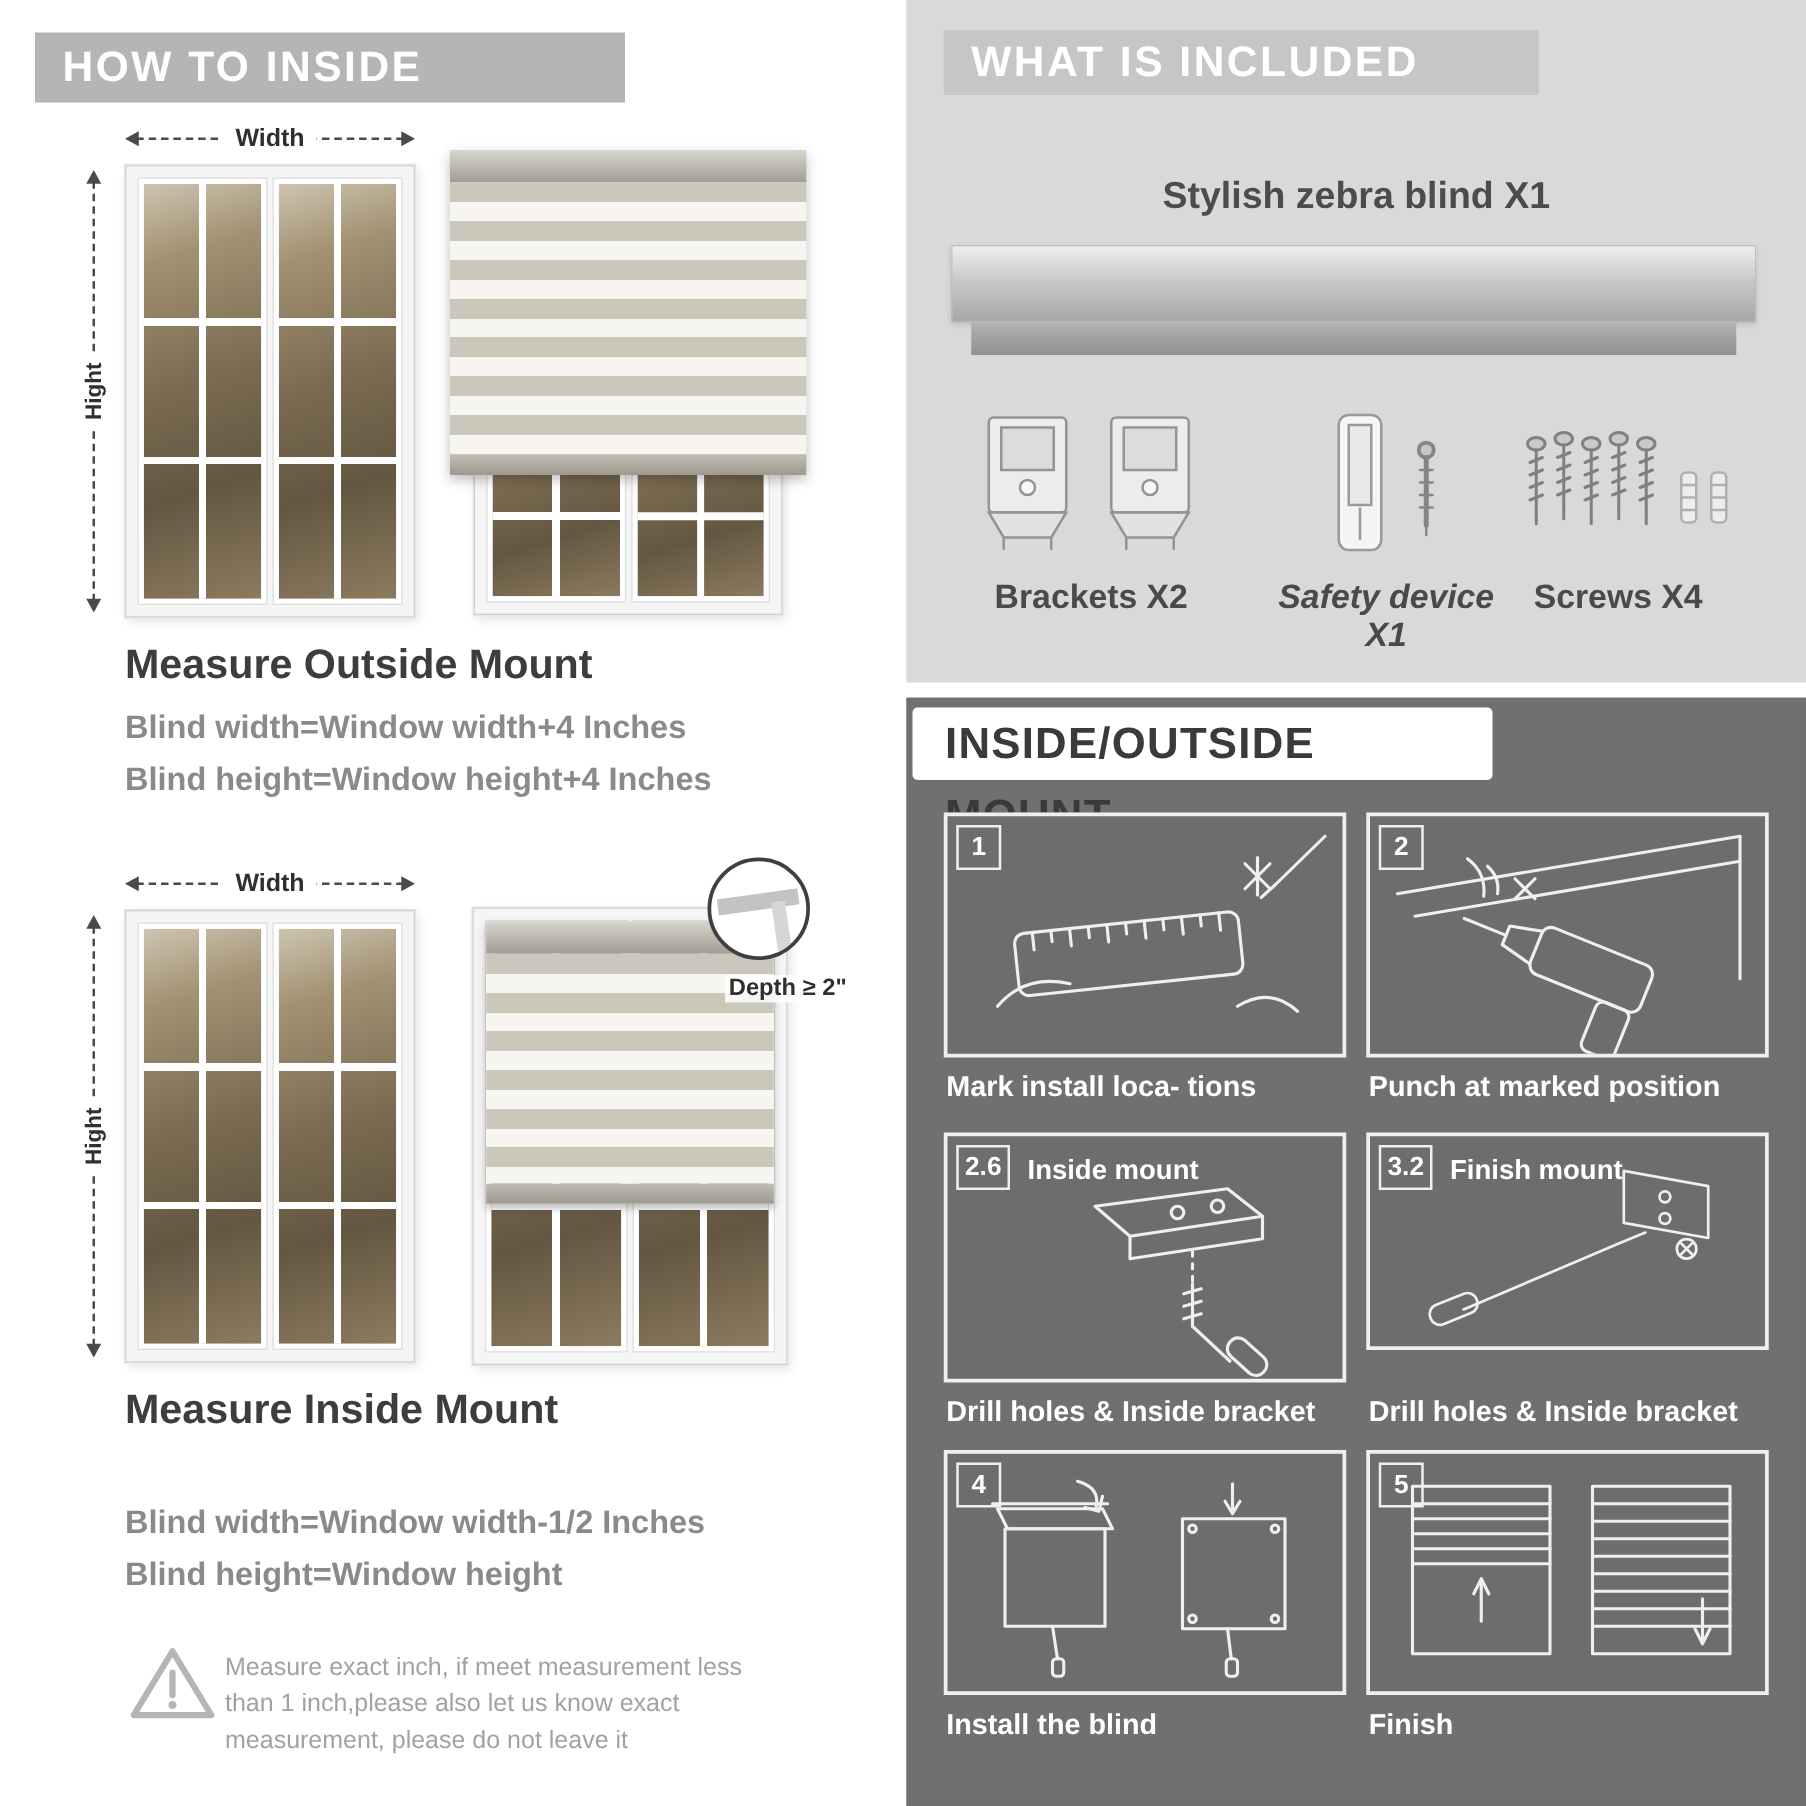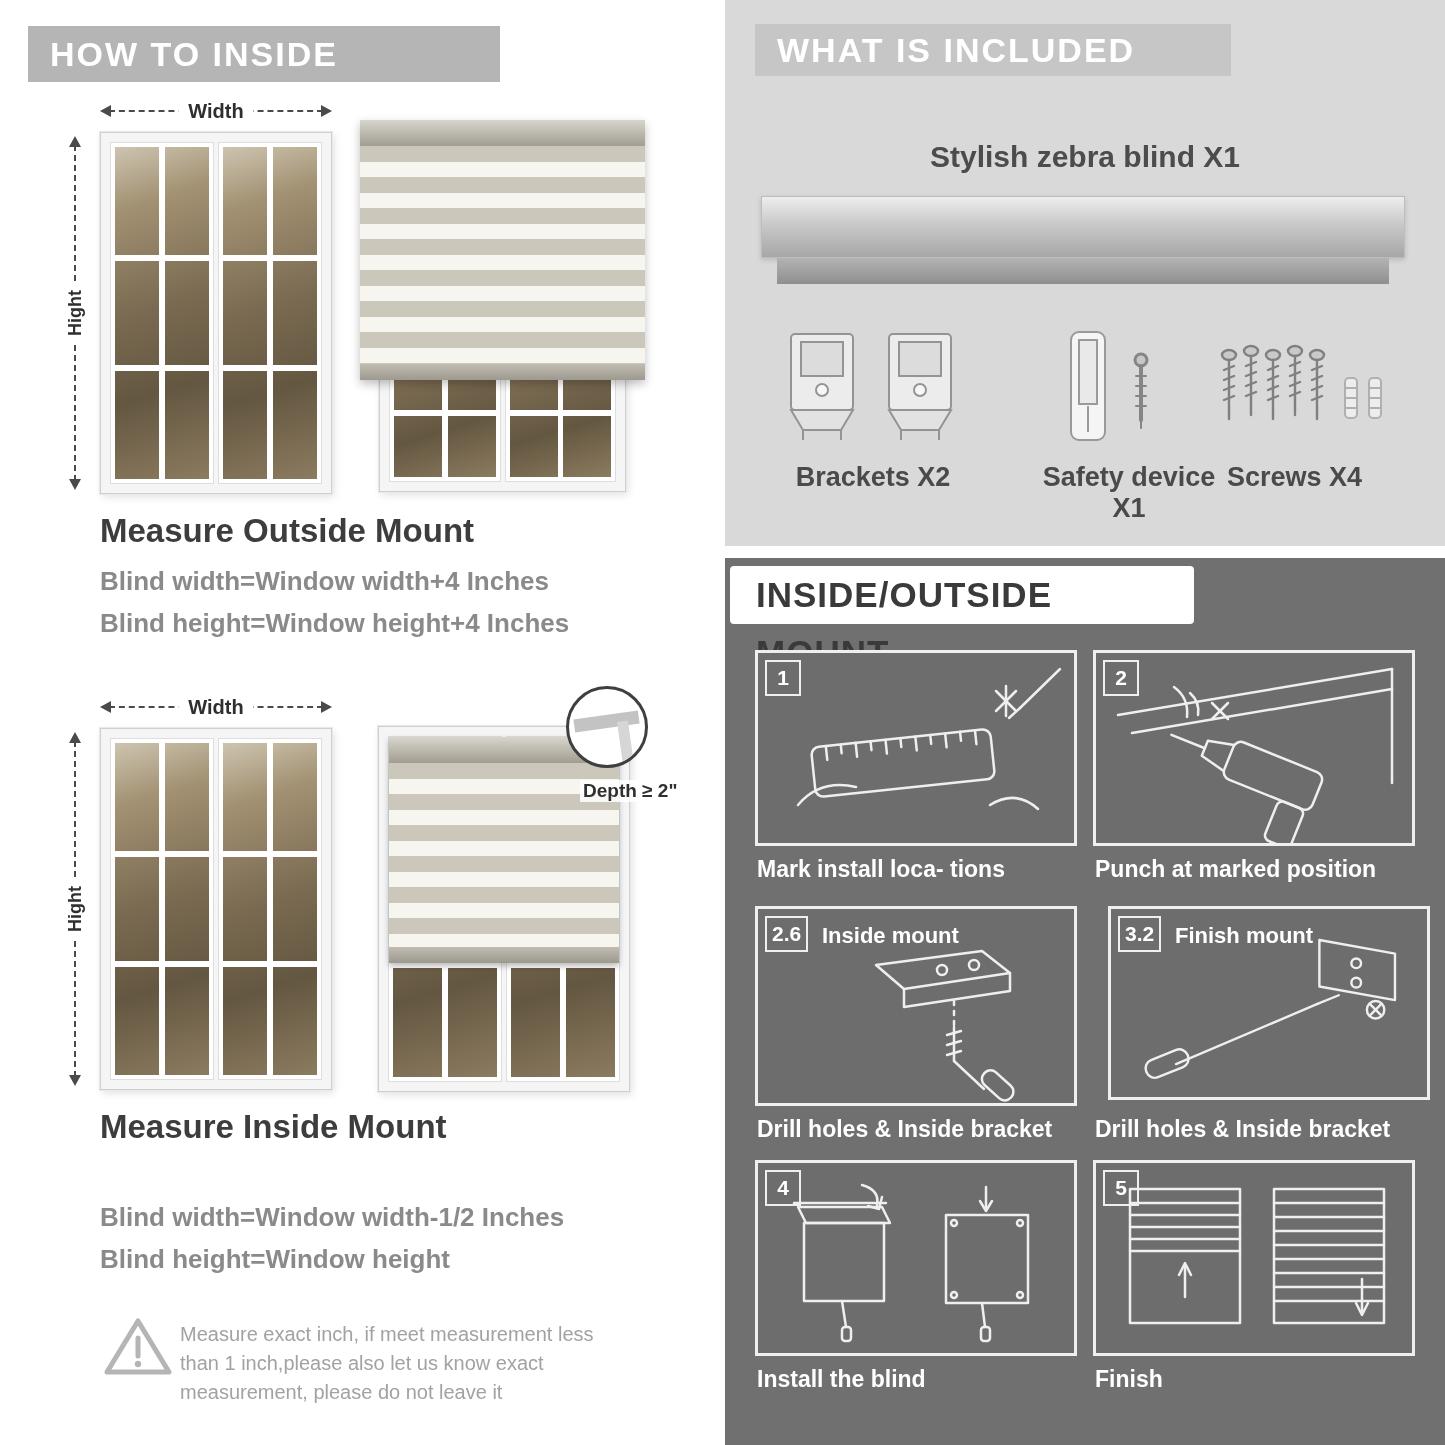--- a/index.html
+++ b/index.html
@@ -249,21 +249,21 @@
       <use href="#scr" x="12" y="10"></use>
       <use href="#scr" x="34" y="6"></use>
       <use href="#scr" x="56" y="10"></use>
       <use href="#scr" x="78" y="6"></use>
       <use href="#scr" x="100" y="10"></use>
       <use href="#anc" x="134" y="38"></use>
       <use href="#anc" x="158" y="38"></use>
     </svg>
 
     <div class="inc-label" style="left:58px; width:180px;">Brackets X2</div>
-    <div class="inc-label" style="left:304px; width:200px;">Safety device X1</div>
+    <div class="inc-label" style="left:284px; width:200px;font-style:italic;">Safety device X1</div>
     <div class="inc-label" style="left:497px; width:145px;">Screws X4</div>
   </section>
 
   <section class="mount">
     <div class="mount-header">INSIDE/OUTSIDE MOUNT</div>
 
     <div class="panel" style="left:30px; top:92px; height:196px;">
       <span class="badge">1</span>
       <svg viewBox="0 0 316 190">
         <g fill="none" stroke="#efefef" stroke-width="2.5" stroke-linecap="round" stroke-linejoin="round">
@@ -329,21 +329,21 @@
           <line x1="196" y1="118" x2="196" y2="152"></line>
           <line x1="189" y1="126" x2="203" y2="122"></line>
           <line x1="189" y1="136" x2="203" y2="132"></line>
           <line x1="189" y1="146" x2="203" y2="142"></line>
           <line x1="196" y1="152" x2="226" y2="180"></line>
           <rect x="222" y="168" width="36" height="17" rx="8" transform="rotate(42 240 176)"></rect>
         </g>
       </svg>
     </div>
 
-    <div class="panel" style="left:368px; top:348px; height:194px;margin-left:15px;">
+    <div class="panel" style="left:368px; top:348px; height:174px;">
       <span class="badge">3.2</span>
       <span class="step-title">Finish mount</span>
       <svg viewBox="0 0 316 194">
         <g fill="none" stroke="#efefef" stroke-width="2.5" stroke-linecap="round" stroke-linejoin="round">
           <path d="M210 32 L288 46 L288 94 L210 80 Z"></path>
           <circle cx="248" cy="56" r="5"></circle>
           <circle cx="248" cy="76" r="5"></circle>
           <circle cx="268" cy="104" r="9"></circle>
           <line x1="263" y1="99" x2="273" y2="109"></line>
           <line x1="273" y1="99" x2="263" y2="109"></line>

